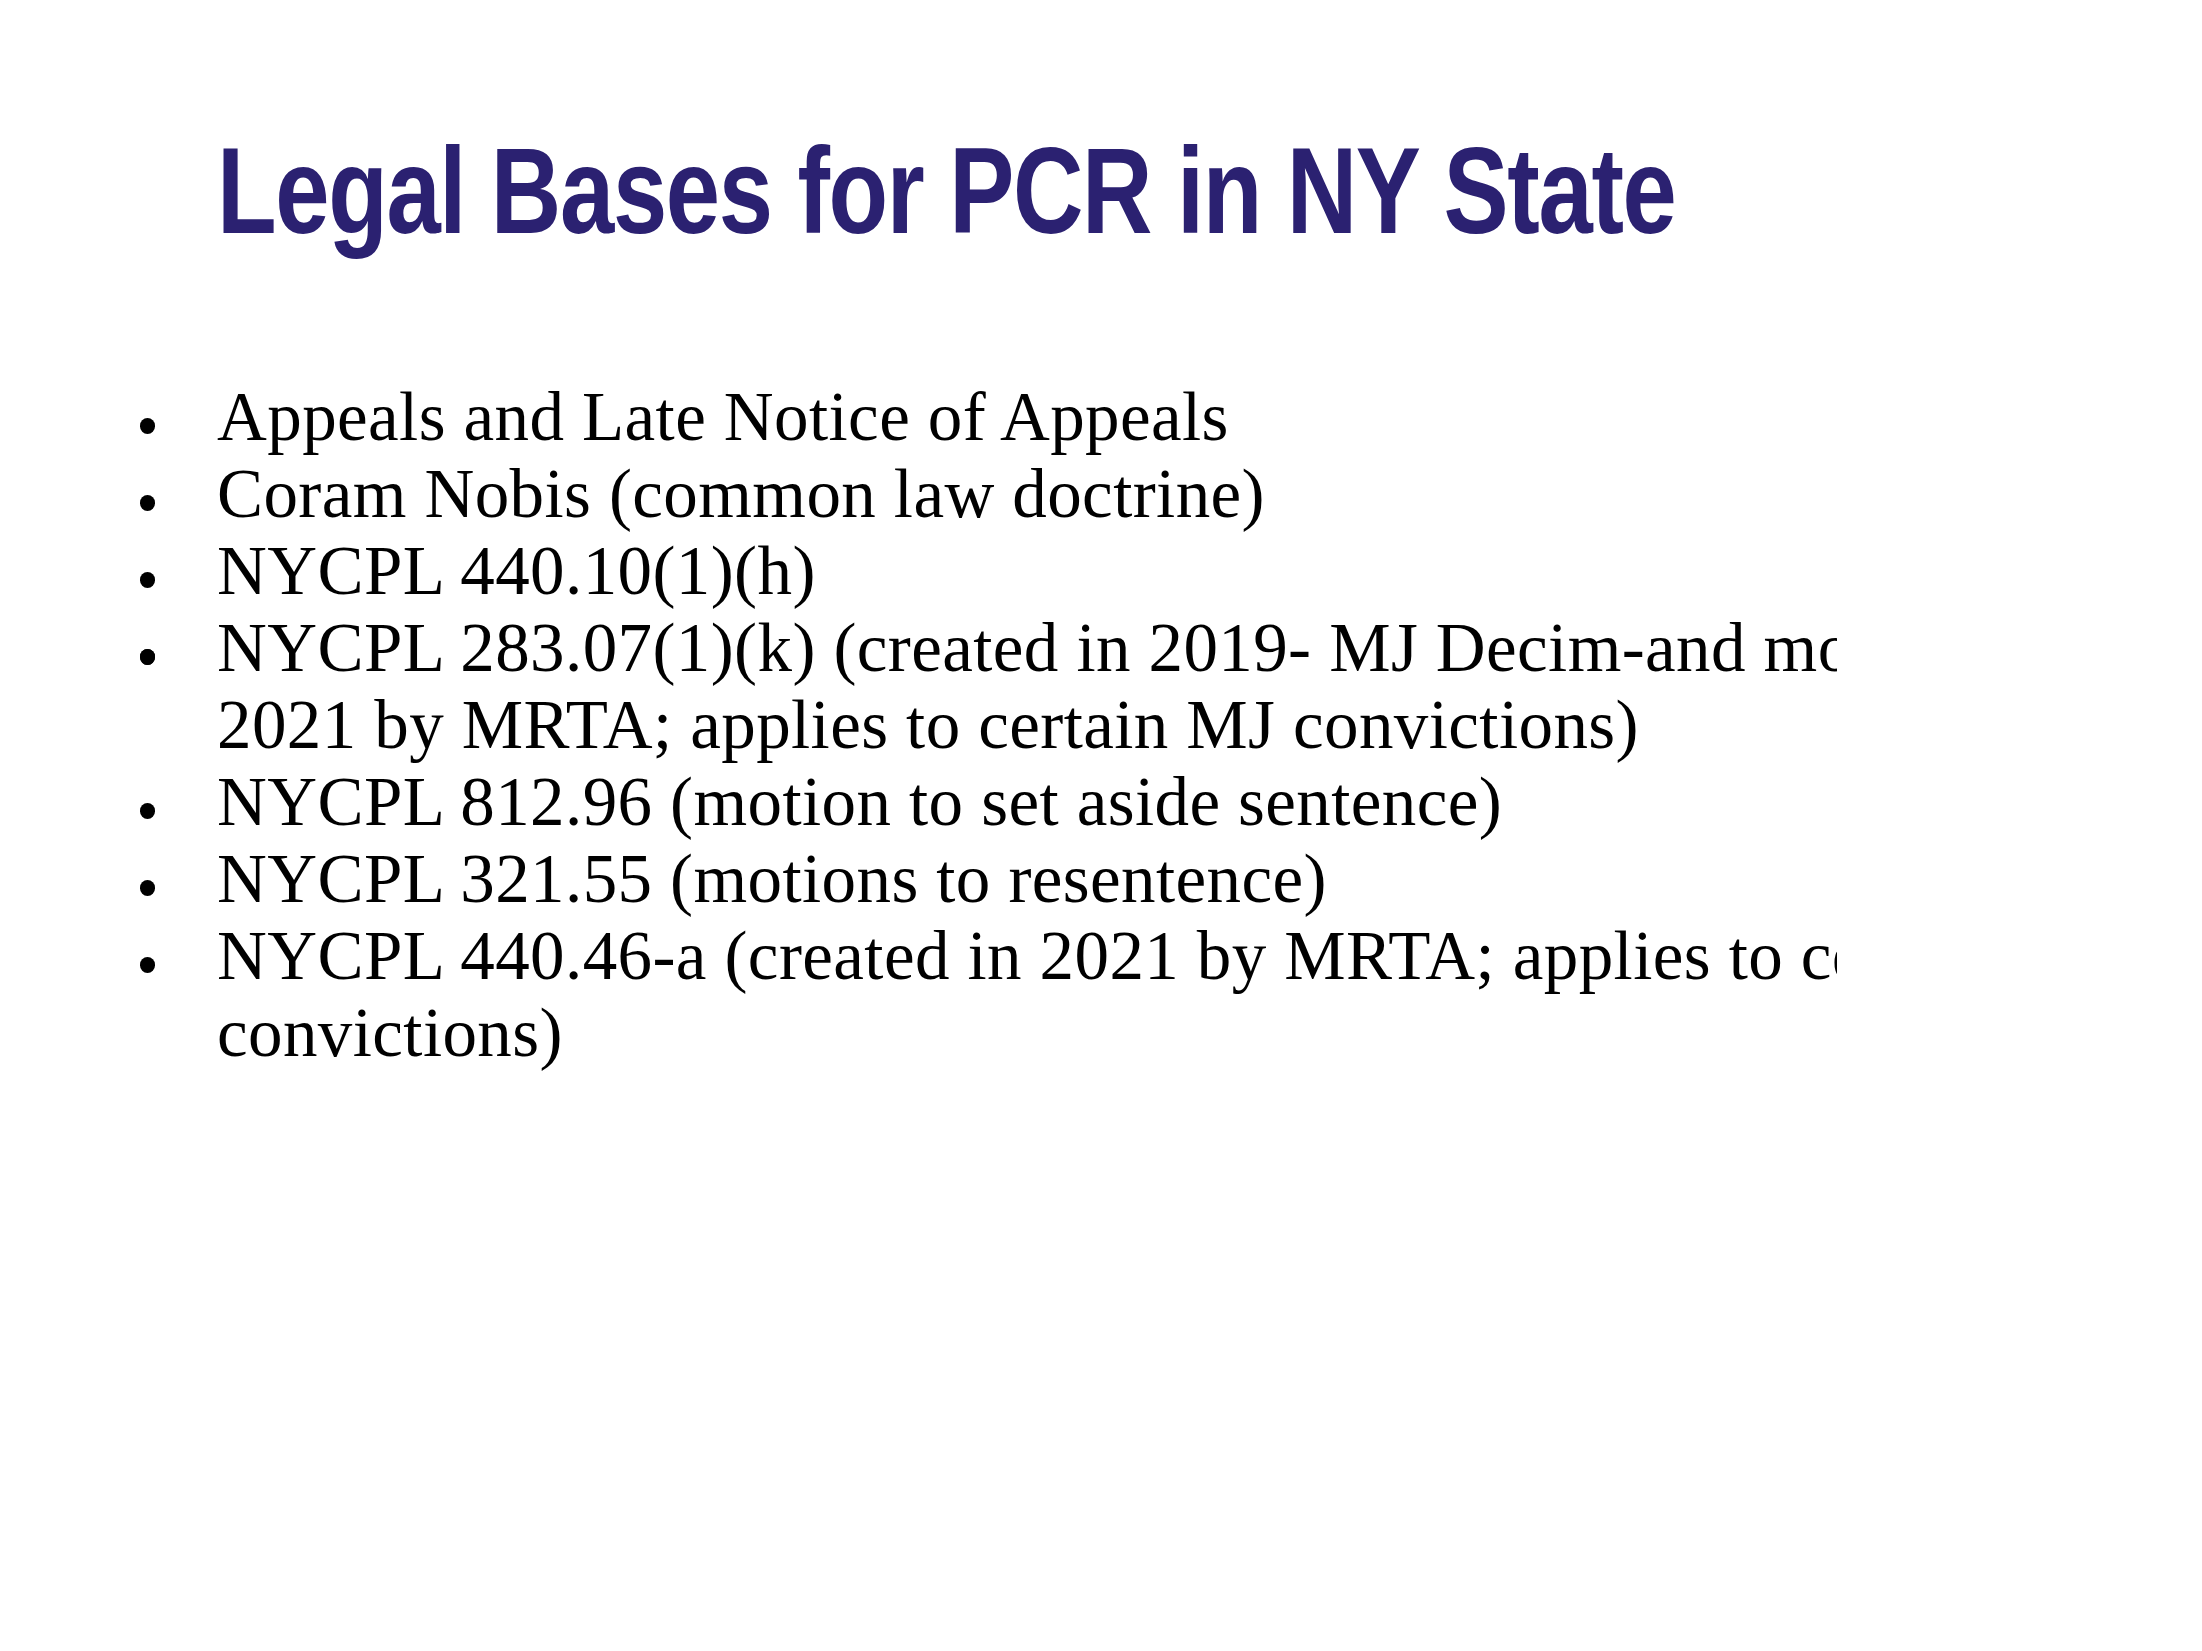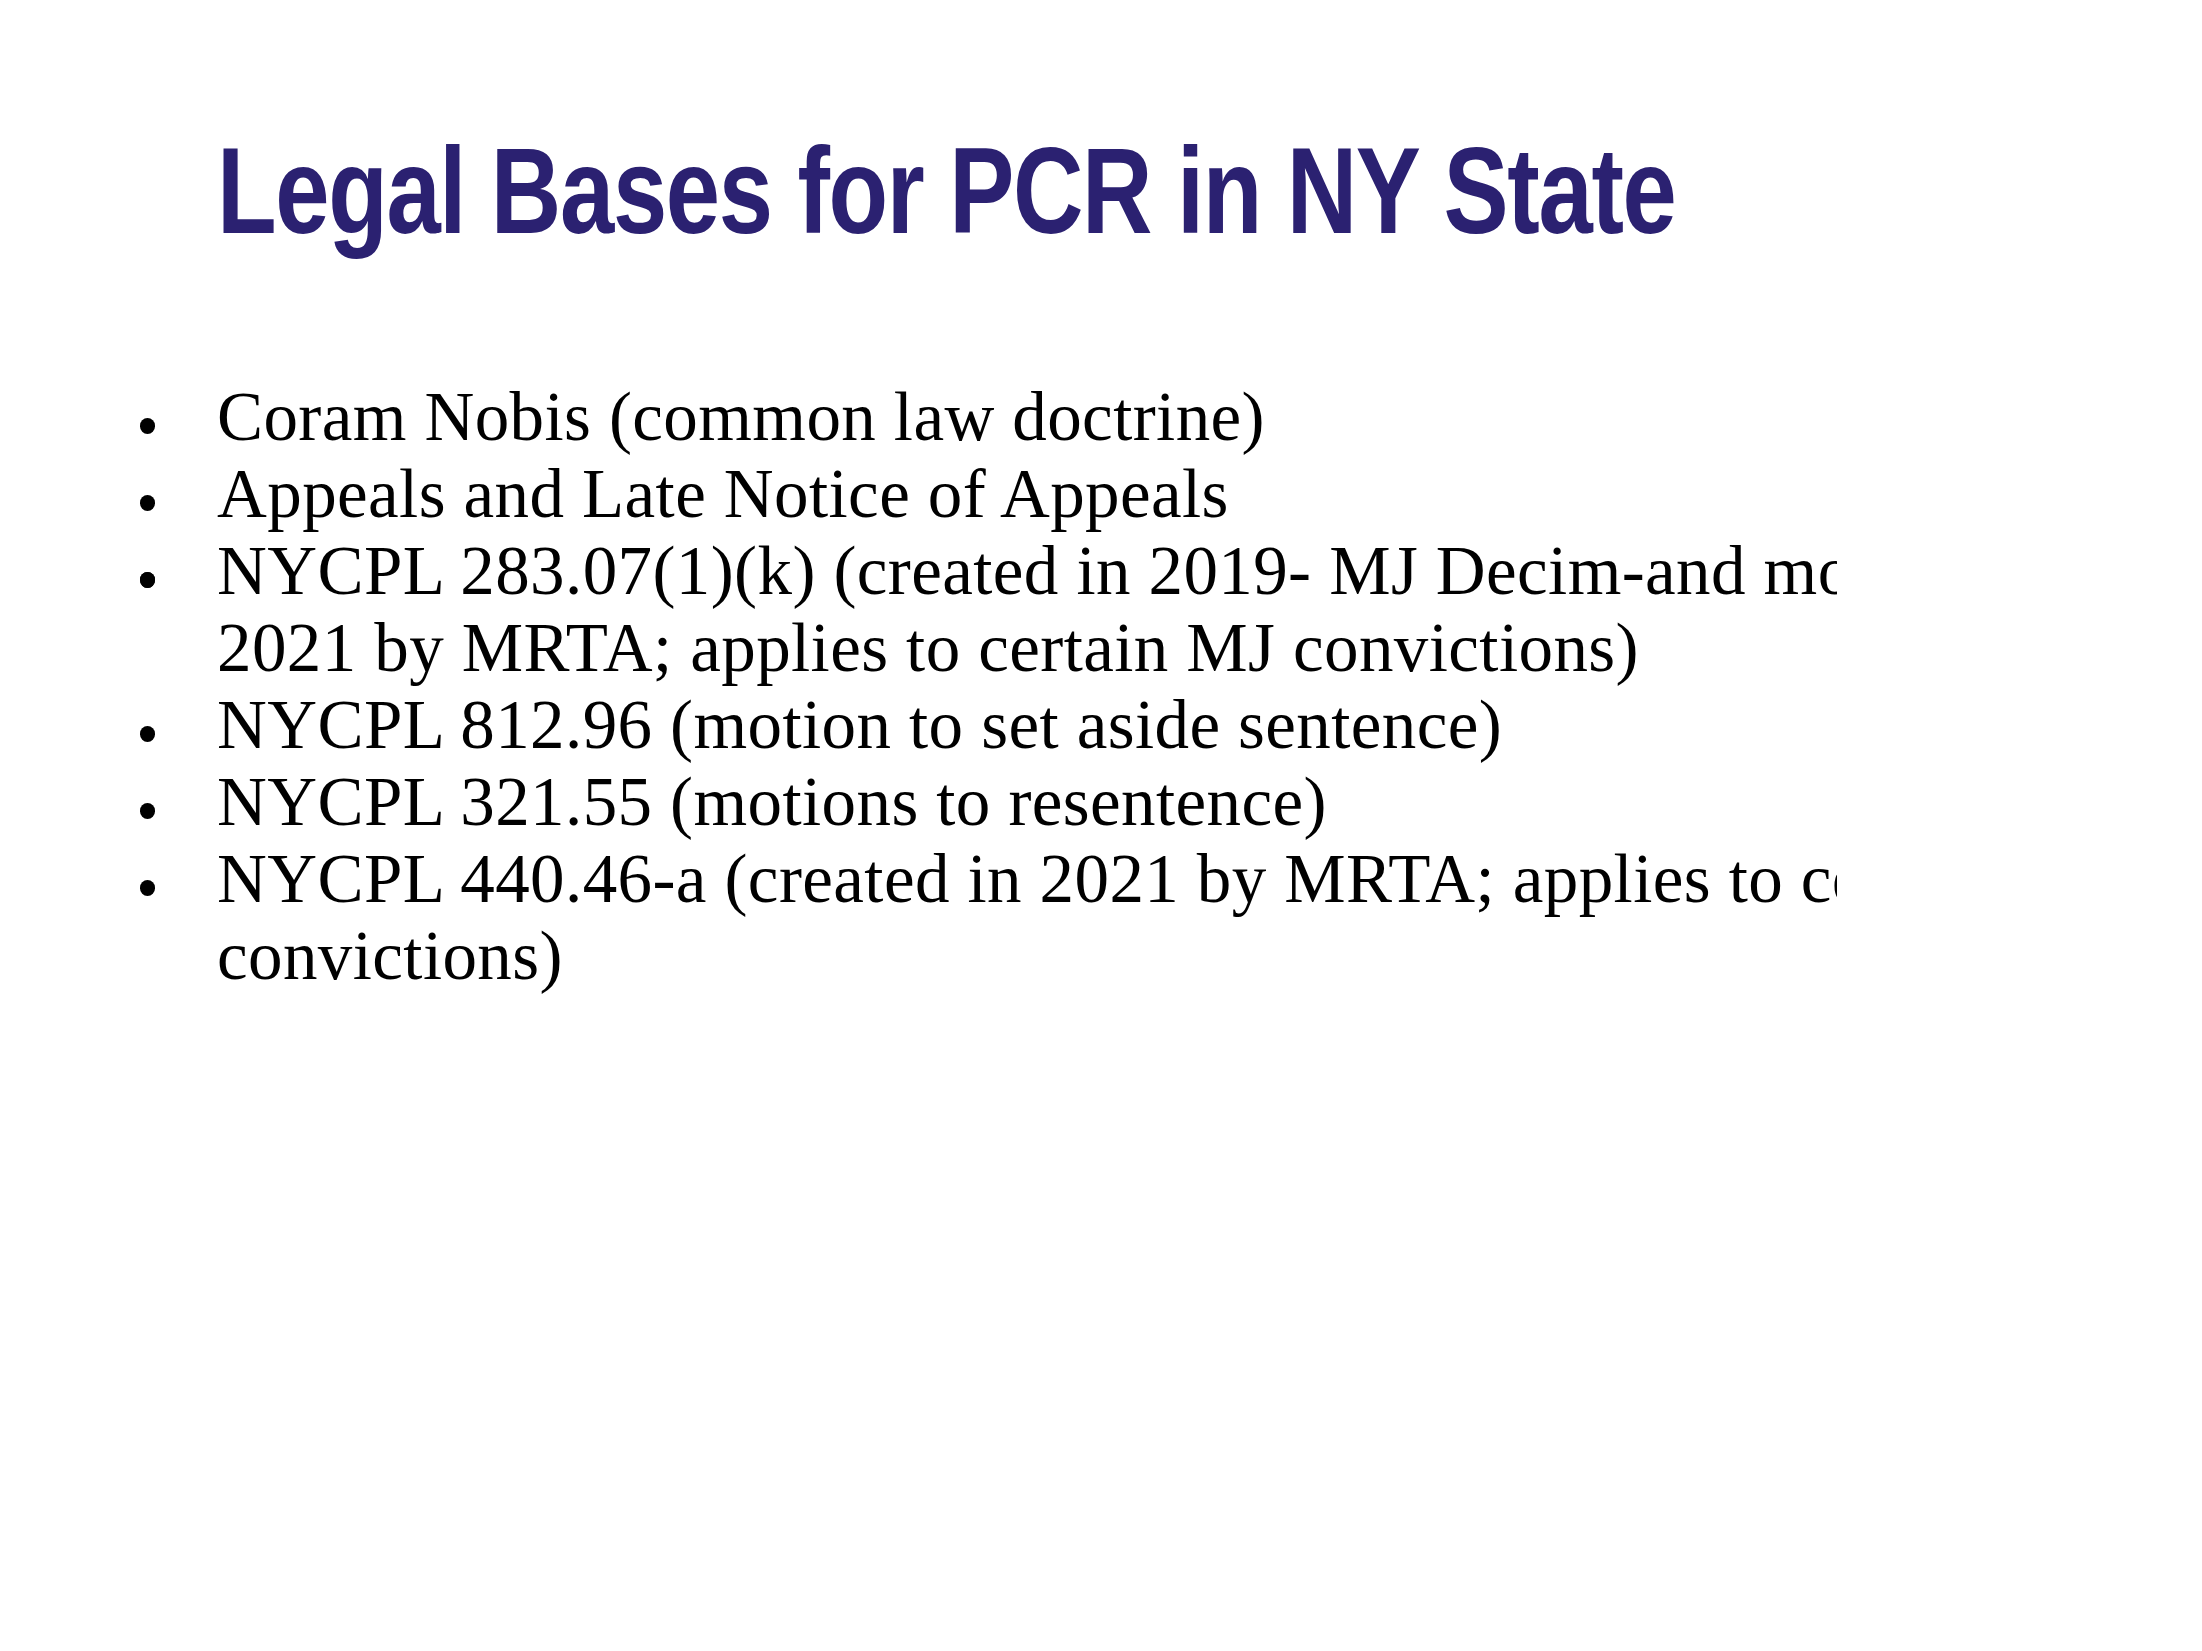--- a/index.html
+++ b/index.html
@@ -61,25 +61,29 @@
 </head>
 <body>
 
 <div class="slide" style="background: rgb(255, 255, 255);">
 
   <h1 class="slide-title" style="color: rgb(43, 33, 113);">Legal Bases for PCR in NY State</h1>
 
   <ul class="bullet-list" style="color: rgb(0, 0, 0);">
     <li>
       <span class="bullet-dot"></span>
+      <span>Appeals and Late Notice of Appeals</span>
+    </li>
+    <li>
+      <span class="bullet-dot"></span>
       <span>Coram Nobis (common law doctrine)</span>
     </li>
     <li>
       <span class="bullet-dot"></span>
-      <span>Appeals and Late Notice of Appeals</span>
+      <span>NYCPL 440.10(1)(h)</span>
     </li>
     <li>
       <span class="bullet-dot"></span>
     </li>
     <li>
       <span class="bullet-dot"></span>
       <span>NYCPL 283.07(1)(k) (created in 2019- MJ Decim-and modified in 2021 by MRTA; applies to certain MJ convictions)</span>
     </li>
     <li>
       <span class="bullet-dot"></span>

